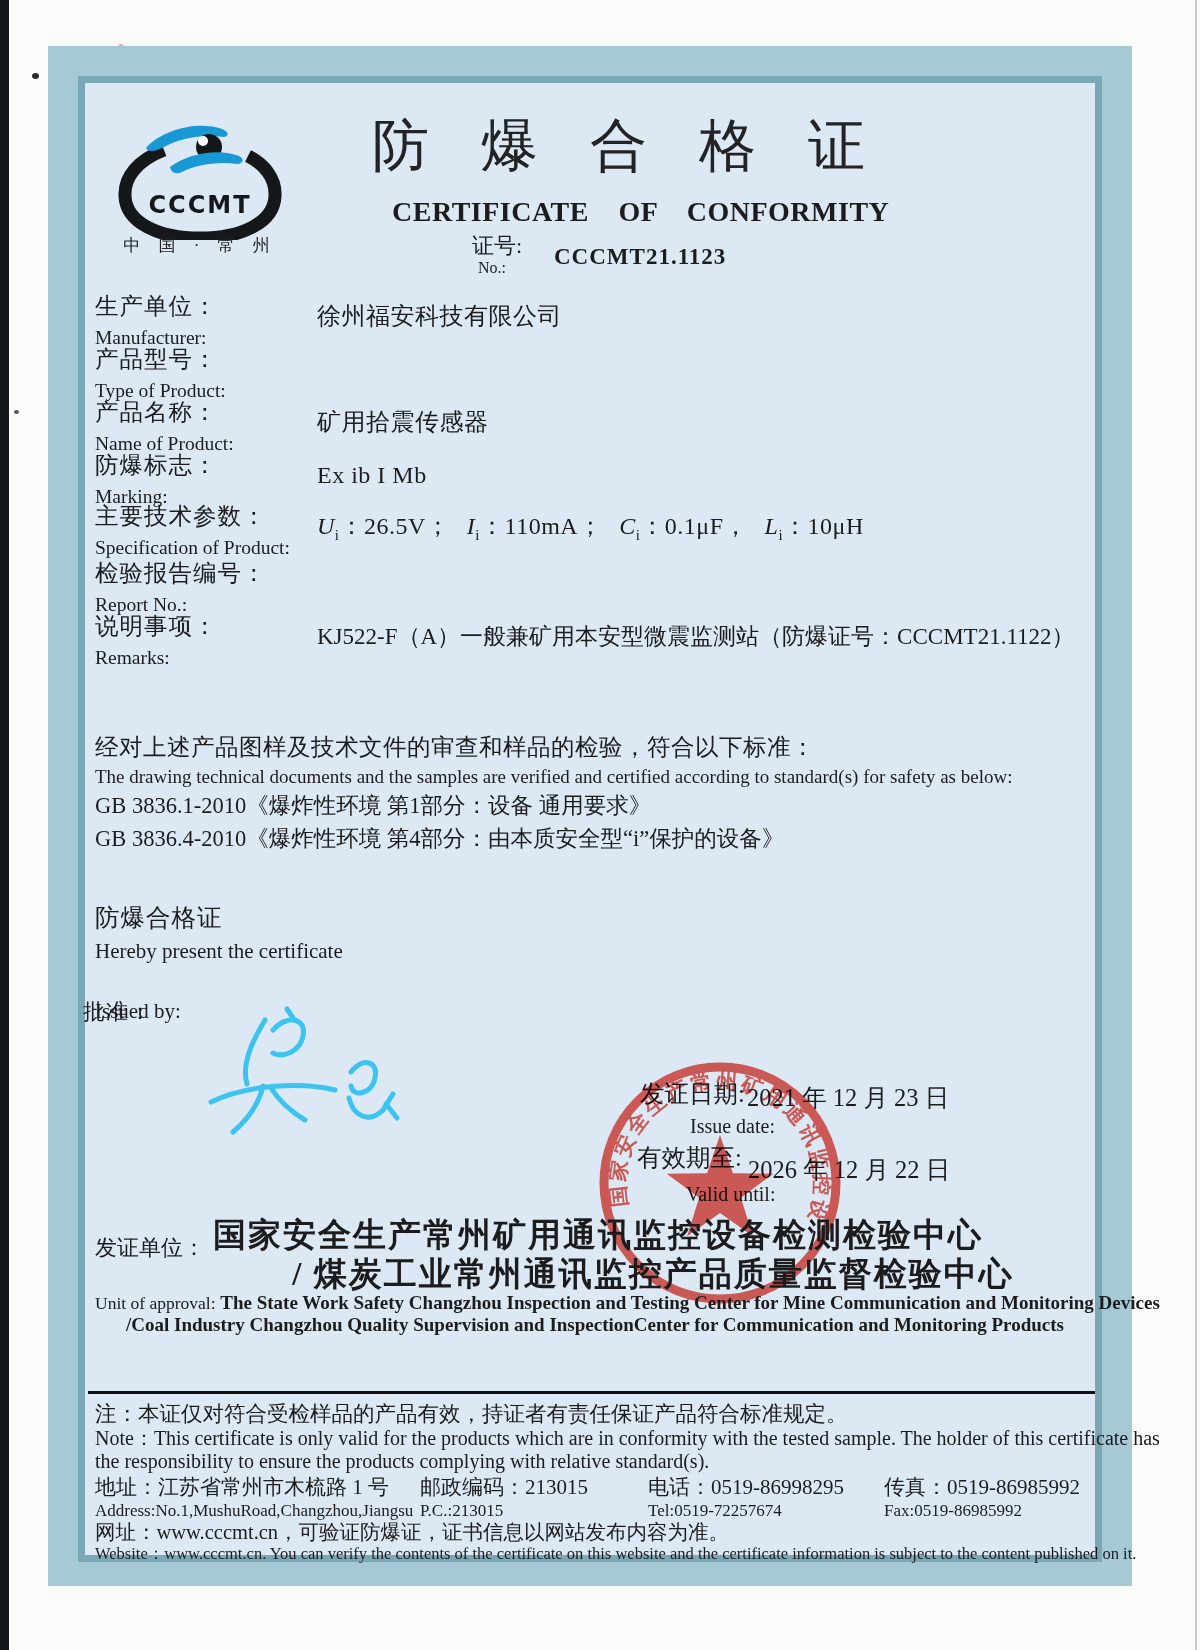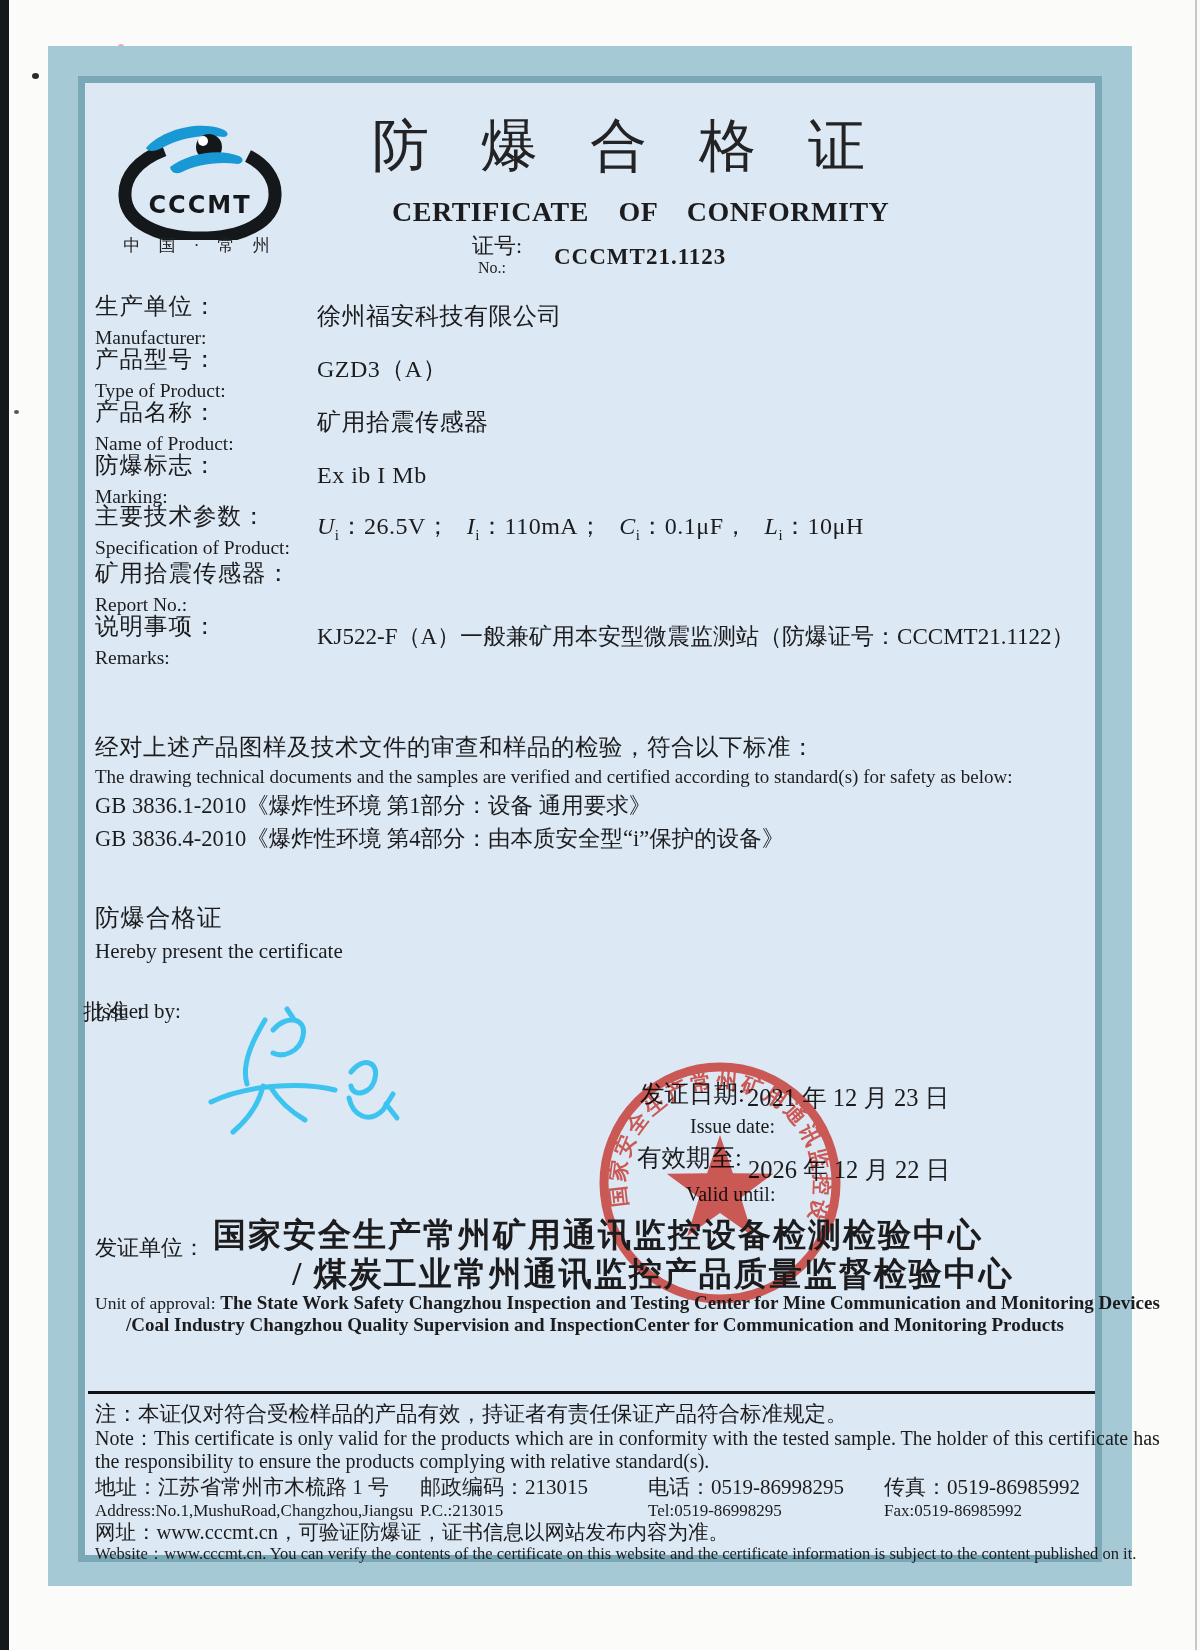--- a/index.html
+++ b/index.html
@@ -129,21 +129,20 @@
     <div class="len en">Manufacturer:</div>
     </div>
   <div class="fvalue cn">徐州福安科技有限公司</div>
 </div>
 
 <div class="frow" style="top:343px">
   <div class="flabel">
       <div class="lcn cn">产品型号：</div>
     <div class="len en">Type of Product:</div>
     </div>
-  <div class="fvalue">GZD3（A）</div>
 </div>
 
 <div class="frow" style="top:396px">
   <div class="flabel">
       <div class="lcn cn">产品名称：</div>
     <div class="len en">Name of Product:</div>
     </div>
   <div class="fvalue cn">矿用拾震传感器</div>
 </div>
 
@@ -165,21 +164,21 @@
       <span class="param"><i>U</i><sub>i</sub><span>：26.5V；</span></span>
       <span class="param"><i>I</i><sub>i</sub><span>：110mA；</span></span>
       <span class="param"><i>C</i><sub>i</sub><span>：0.1μF，</span></span>
       <span class="param"><i>L</i><sub>i</sub><span>：10μH</span></span>
     </div>
   </div>
 </div>
 
 <div class="frow" style="top:557px">
   <div class="flabel">
-      <div class="lcn cn">矿用拾震传感器：</div>
+      <div class="lcn cn">检验报告编号：</div>
     <div class="len en">Report No.:</div>
     </div>
 </div>
 
 <div class="frow" style="top:610px">
   <div class="flabel">
       <div class="lcn cn">说明事项：</div>
     <div class="len en">Remarks:</div>
     </div>
   <div class="fvalue">
@@ -248,17 +247,17 @@
 <div class="abs note-en1 en">Note：This certificate is only valid for the products which are in conformity with the tested sample. The holder of this certificate has</div>
 <div class="abs note-en2 en">the responsibility to ensure the products complying with relative standard(s).</div>
 
 <div class="abs contact-cn c1 cn">地址：江苏省常州市木梳路 1 号</div>
 <div class="abs contact-cn c2 cn">邮政编码：213015</div>
 <div class="abs contact-cn c3 cn">电话：0519-86998295</div>
 <div class="abs contact-cn c4 cn">传真：0519-86985992</div>
 
 <div class="abs contact-en c1 en">Address:No.1,MushuRoad,Changzhou,Jiangsu</div>
 <div class="abs contact-en c2 en">P.C.:213015</div>
-<div class="abs contact-en c3 en">Tel:0519-86998295</div>
+<div class="abs contact-en c3 en">Tel:0519-72257674</div>
 <div class="abs contact-en c4 en">Fax:0519-86985992</div>
 
 <div class="abs web-cn cn">网址：www.cccmt.cn，可验证防爆证，证书信息以网站发布内容为准。</div>
 <div class="abs web-en en">Website：www.cccmt.cn. You can verify the contents of the certificate on this website and the certificate information is subject to the content published on it.</div>
 
 </body></html>

